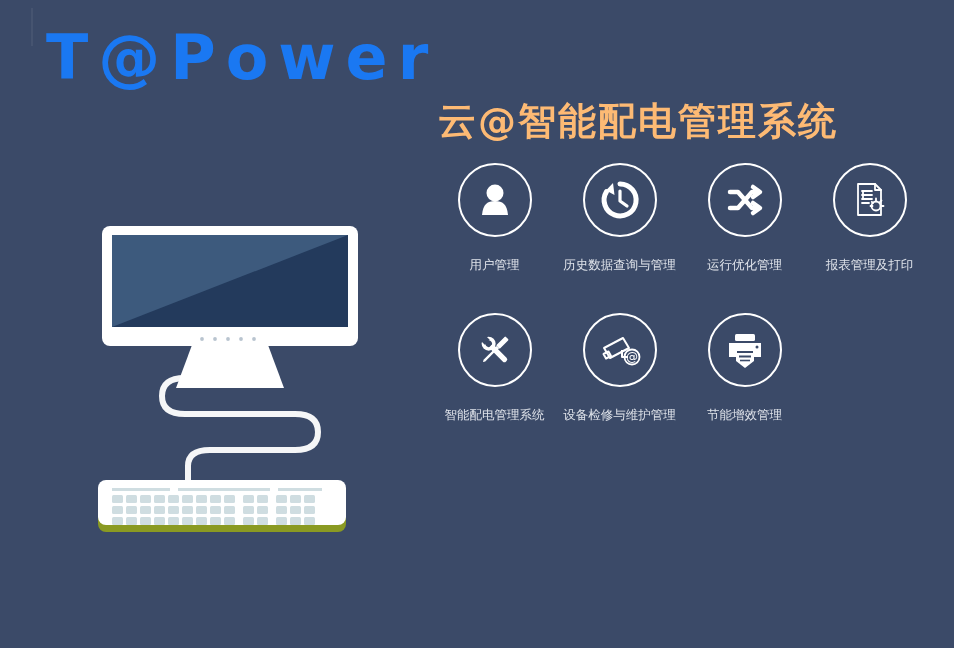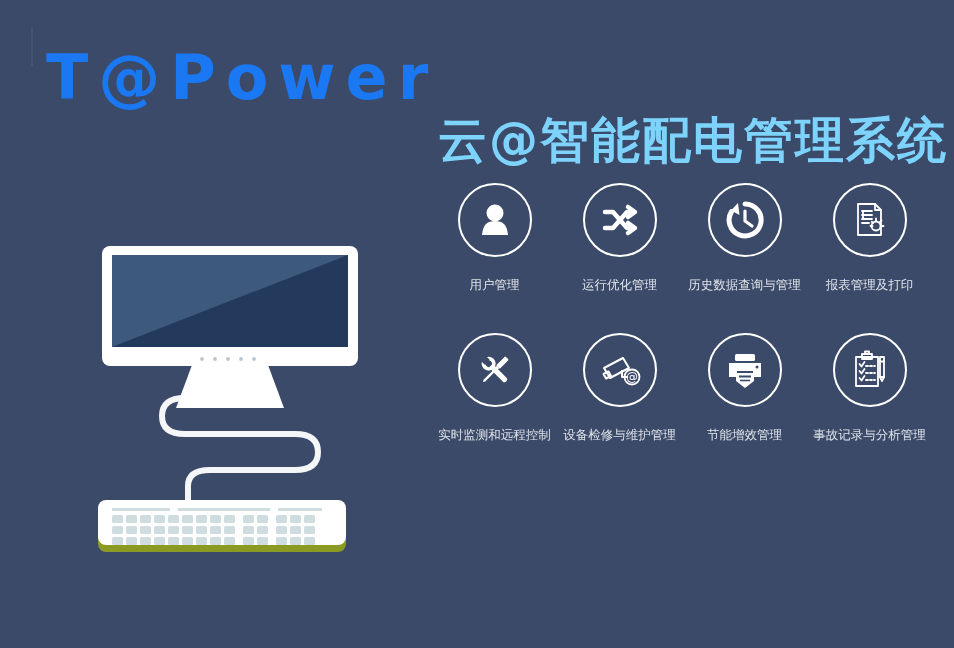--- a/index.html
+++ b/index.html
@@ -9,21 +9,20 @@
   }
   body {
     font-family: "DejaVu Sans", "Liberation Sans", sans-serif;
   }
   #page {
     position: relative;
     width: 954px;
     height: 553px;
     background: #3b4a68;
     overflow: hidden;
-    margin-top: 20px;
   }
 
   
   .artifact-line {
     position: absolute;
     left: 31px;
     top: 8px;
     width: 2px;
     height: 38px;
     background: rgba(255,255,255,0.06);
@@ -38,25 +37,25 @@
     line-height: 80px;
     font-weight: bold;
     letter-spacing: 10px;
     color: #1a78f2;
     white-space: nowrap;
   }
   .brand-subtitle {
     position: absolute;
     left: 438px;
     top: 96px;
-    font-size: 49px;
+    font-size: 38px;
     line-height: 50px;
     font-weight: bold;
     letter-spacing: 2px;
-    color: #7dd3fc;
+    color: #fdba74;
     white-space: nowrap;
   }
 
   
   .illustration {
     position: absolute;
     left: 80px;
     top: 200px;
     width: 320px;
     height: 360px;
@@ -206,39 +205,39 @@
           <path d="M 9 37 C 10 26 14.5 23 22 23 C 29.5 23 34 26 35 37 Z" fill="#ffffff"></path>
         </svg>
       </div>
       <div class="feature-label">用户管理</div>
     </div>
 
 
 
     <div class="feature-cell">
       <div class="feature-icon">
+        <svg width="46" height="46" viewBox="0 0 46 46">
+          <path d="M 23 7 A 16 16 0 1 1 9.5 14.6" fill="none" stroke="#ffffff" stroke-width="5" stroke-linecap="round"></path>
+          <path d="M 16 6 L 9 13.5 L 17.5 18 Z" fill="#ffffff"></path>
+          <path d="M 23 14 L 23 24 L 30 29" fill="none" stroke="#ffffff" stroke-width="3.2" stroke-linecap="round" stroke-linejoin="round"></path>
+        </svg>
+      </div>
+      <div class="feature-label">历史数据查询与管理</div>
+    </div>
+
+    <div class="feature-cell">
+      <div class="feature-icon">
         <svg width="46" height="46" viewBox="0 0 46 46" fill="none" stroke="#ffffff" stroke-width="4.5" stroke-linecap="round" stroke-linejoin="round">
           <path d="M 8 15 L 16 15 L 30 31 L 36 31"></path>
           <path d="M 8 31 L 16 31 L 30 15 L 36 15"></path>
           <path d="M 31 10 L 38 15 L 31 20" fill="#ffffff"></path>
           <path d="M 31 26 L 38 31 L 31 36" fill="#ffffff"></path>
         </svg>
       </div>
       <div class="feature-label">运行优化管理</div>
-    </div>
-
-    <div class="feature-cell">
-      <div class="feature-icon">
-        <svg width="46" height="46" viewBox="0 0 46 46">
-          <path d="M 23 7 A 16 16 0 1 1 9.5 14.6" fill="none" stroke="#ffffff" stroke-width="5" stroke-linecap="round"></path>
-          <path d="M 16 6 L 9 13.5 L 17.5 18 Z" fill="#ffffff"></path>
-          <path d="M 23 14 L 23 24 L 30 29" fill="none" stroke="#ffffff" stroke-width="3.2" stroke-linecap="round" stroke-linejoin="round"></path>
-        </svg>
-      </div>
-      <div class="feature-label">历史数据查询与管理</div>
     </div>
 
     <div class="feature-cell">
       <div class="feature-icon">
         <svg width="46" height="46" viewBox="0 0 46 46" fill="none" stroke="#ffffff" stroke-width="1.8" stroke-linecap="round" stroke-linejoin="round">
           <path d="M 11 7 L 28 7 L 34 13 L 34 38 L 11 38 Z"></path>
           <path d="M 28 7 L 28 13 L 34 13"></path>
           <path d="M 15 14 L 25 14 M 15 18 L 25 18 M 15 22 L 25 22 M 15 26 L 22 26"></path>
           <path d="M 16 14 L 16 22"></path>
           <circle cx="29" cy="29" r="4.5" fill="#3b4a68"></circle>
@@ -259,21 +258,21 @@
           </g>
 
           <g transform="rotate(-45 23 23)">
             <path d="M 23 7 A 7 7 0 1 0 23 21 A 7 7 0 1 0 23 7 Z" fill="#ffffff"></path>
             <path d="M 19.5 6 L 19.5 12 L 26.5 12 L 26.5 6 Z" fill="#3b4a68"></path>
             <circle cx="23" cy="14" r="3.3" fill="#3b4a68"></circle>
             <rect x="20.3" y="17" width="5.4" height="22" rx="2.4" fill="#ffffff"></rect>
           </g>
         </svg>
       </div>
-      <div class="feature-label">实时监测和远程控制</div>
+      <div class="feature-label">智能配电管理系统</div>
     </div>
 
     <div class="feature-cell">
       <div class="feature-icon">
         <svg width="46" height="46" viewBox="0 0 46 46">
           <g fill="none" stroke="#ffffff" stroke-width="2" stroke-linejoin="round">
             <path d="M 7 21 L 26 11 L 32 21 L 13 31 Z"></path>
             <path d="M 6.5 27 L 11.5 24.5 L 14 29 L 9 31.5 Z"></path>
             <path d="M 25 23 L 25 30 L 31 30"></path>
           </g>
@@ -292,35 +291,16 @@
           <path d="M 7 16 L 39 16 L 39 30 L 31 30 L 31 24 L 15 24 L 15 30 L 7 30 Z" fill="#ffffff"></path>
           <rect x="33.5" y="18.5" width="3" height="3" rx="1.5" fill="#3b4a68"></rect>
           <path d="M 14 26 L 32 26 L 32 34 L 23 41 L 14 34 Z" fill="#ffffff"></path>
           <path d="M 17 29.5 L 29 29.5" stroke="#3b4a68" stroke-width="2"></path>
           <path d="M 18 33.5 L 28 33.5" stroke="#3b4a68" stroke-width="1.6"></path>
         </svg>
       </div>
       <div class="feature-label">节能增效管理</div>
     </div>
 
-    <div class="feature-cell">
-      <div class="feature-icon">
-        <svg width="46" height="46" viewBox="0 0 46 46" fill="none" stroke="#ffffff" stroke-width="1.8" stroke-linecap="round" stroke-linejoin="round">
-          <path d="M 9 10 L 31 10 L 31 39 L 9 39 Z"></path>
-          <path d="M 15 7 L 25 7 L 25 12 L 15 12 Z"></path>
-          <path d="M 18 4.5 L 22 4.5 L 22 7 L 18 7 Z"></path>
-          <path d="M 12.5 17 L 14.5 19.5 L 17.5 15"></path>
-          <path d="M 12.5 24 L 14.5 26.5 L 17.5 22"></path>
-          <path d="M 12.5 31 L 14.5 33.5 L 17.5 29"></path>
-          <path d="M 19 19 L 28 19" stroke-dasharray="2 2"></path>
-          <path d="M 19 26 L 28 26" stroke-dasharray="2 2"></path>
-          <path d="M 19 33 L 28 33" stroke-dasharray="2 2"></path>
-          <path d="M 33 10 L 37 10 L 37 30 L 35 34 L 33 30 Z"></path>
-          <path d="M 33 14.5 L 37 14.5"></path>
-          <path d="M 33 30 L 37 30"></path>
-        </svg>
-      </div>
-      <div class="feature-label">事故记录与分析管理</div>
-    </div>
 
 
   </div>
 </div>
 
 </body></html>

